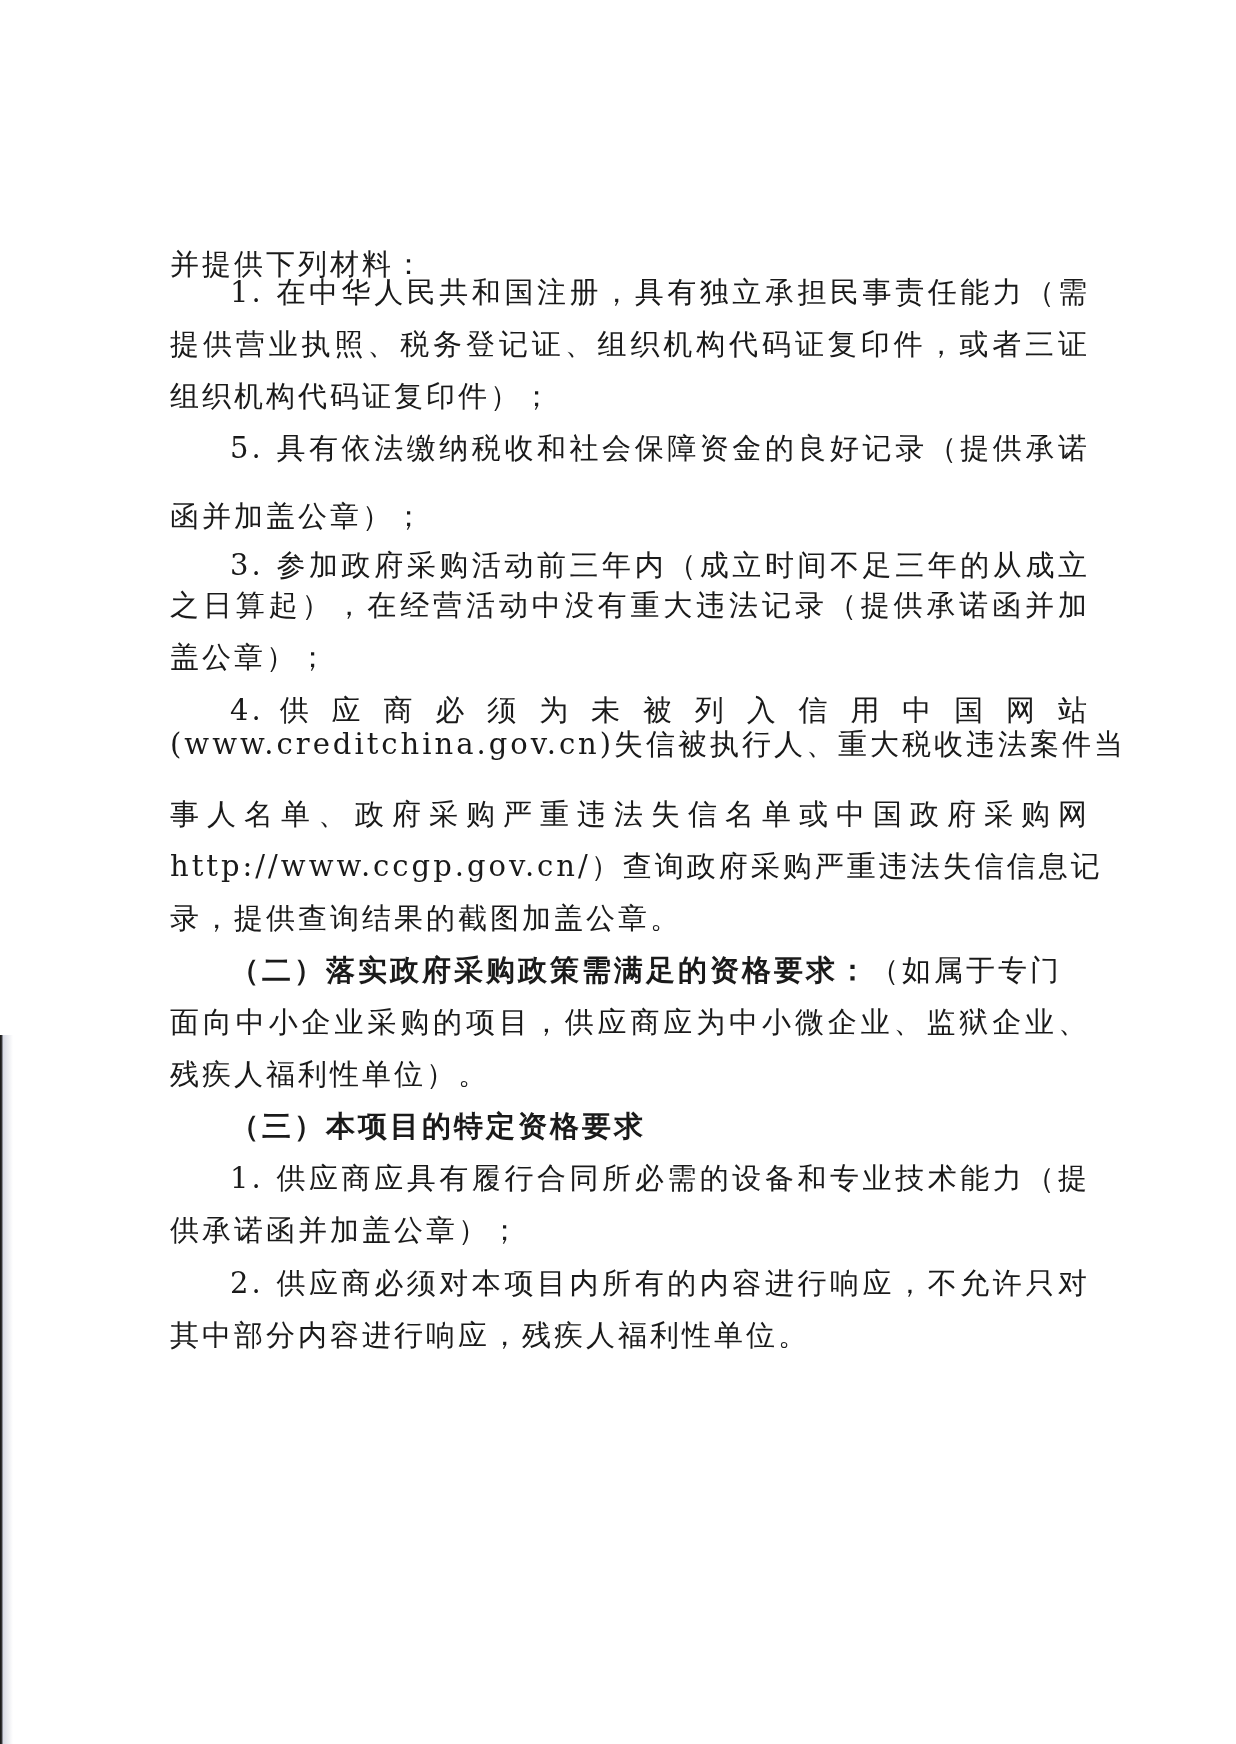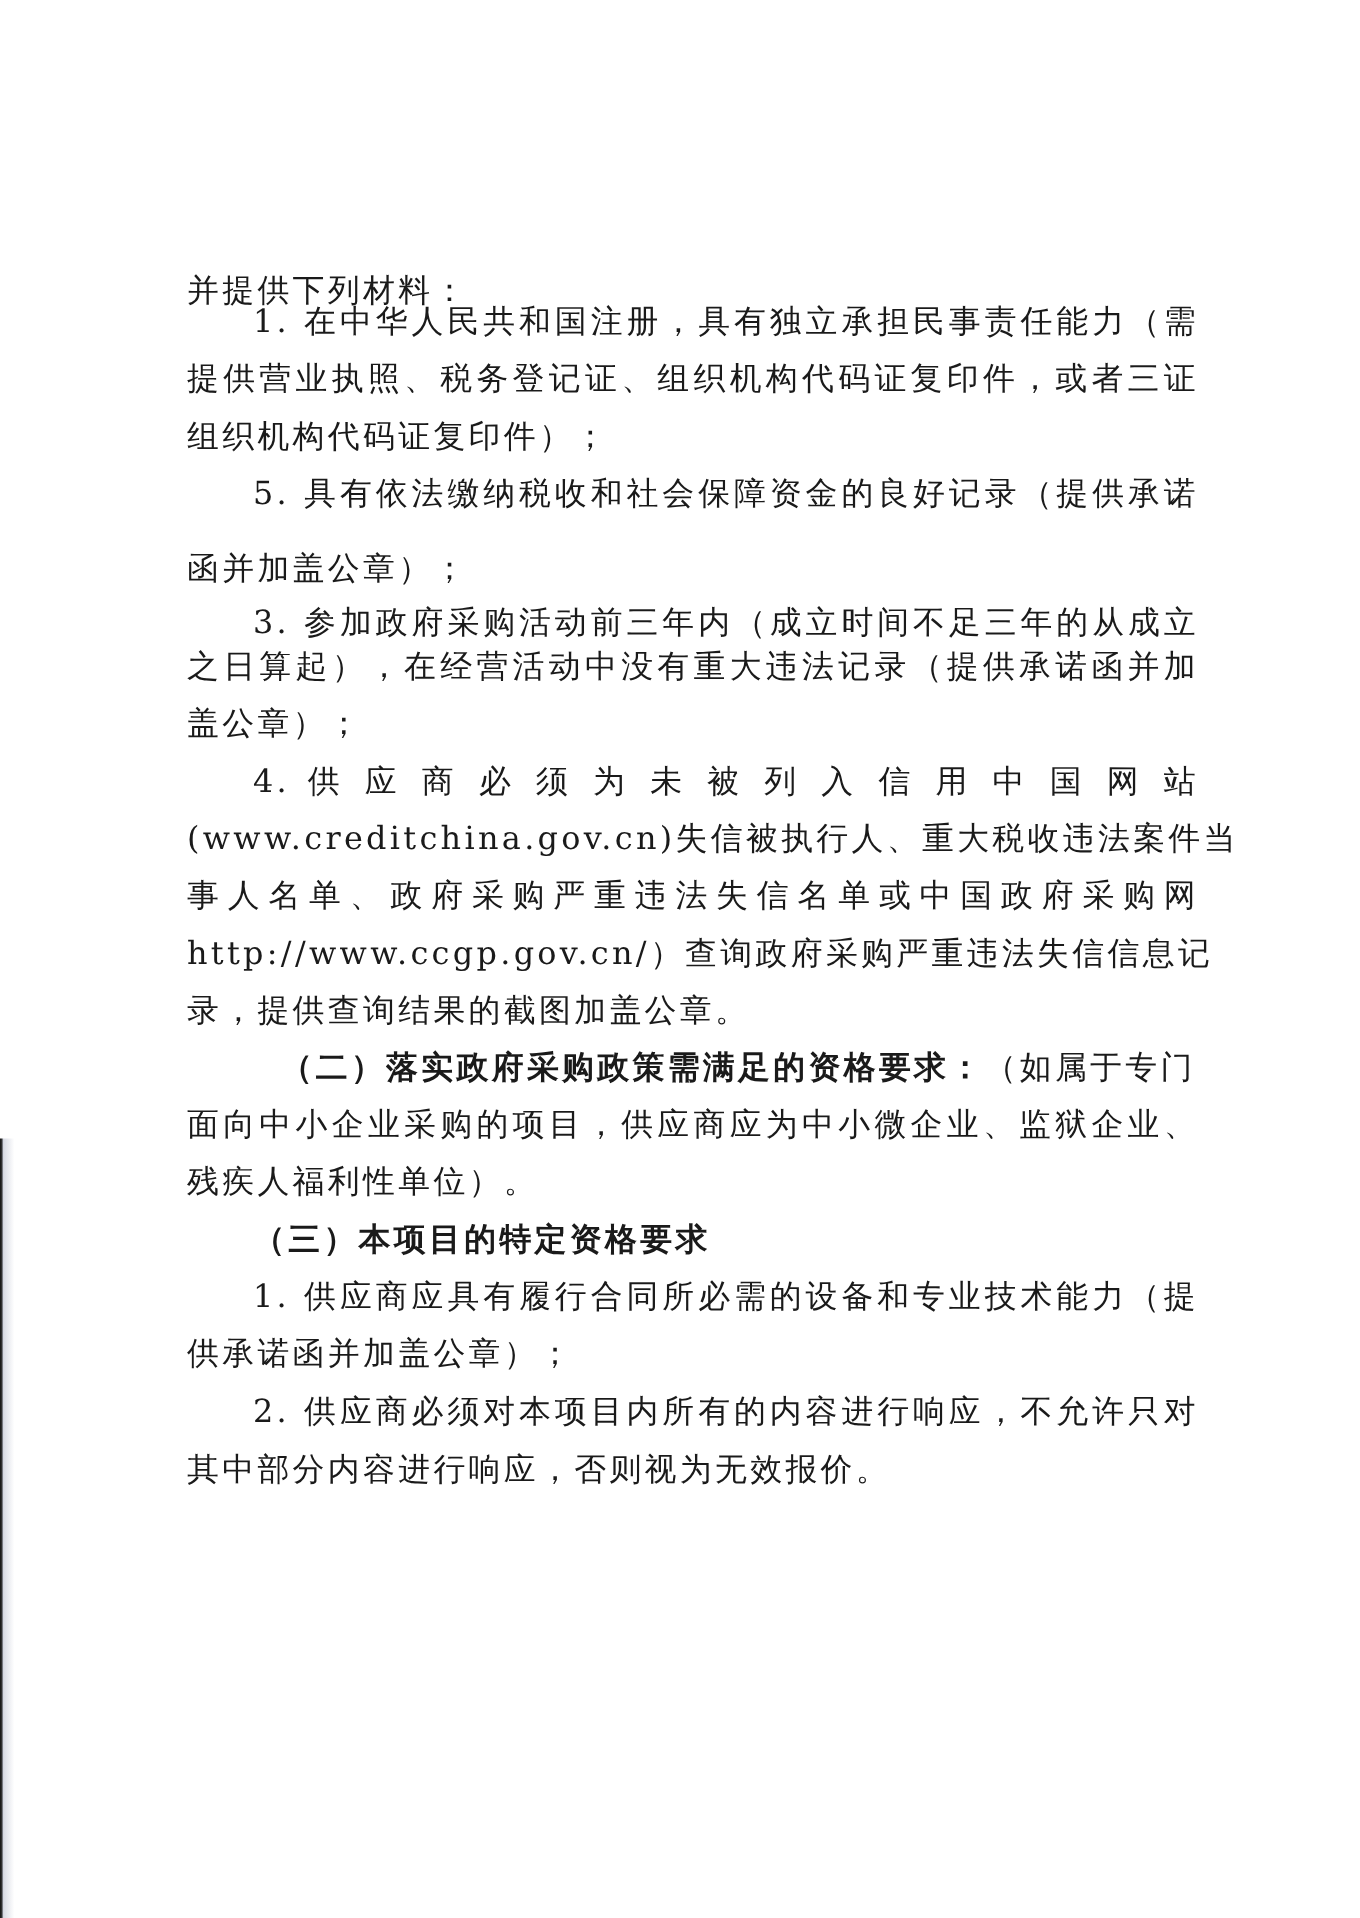--- a/index.html
+++ b/index.html
@@ -72,32 +72,32 @@
   <div class="line" style="top:148px;">组织机构代码证复印件）；</div>
 
   <div class="line indent justify" style="top:200px;">5. 具有依法缴纳税收和社会保障资金的良好记录（提供承诺</div>
   <div class="line" style="top:268px;">函并加盖公章）；</div>
 
   <div class="line indent justify" style="top:305px;margin-top:12px;">3. 参加政府采购活动前三年内（成立时间不足三年的从成立</div>
   <div class="line justify" style="top:357px;">之日算起），在经营活动中没有重大违法记录（提供承诺函并加</div>
   <div class="line" style="top:409px;">盖公章）；</div>
 
   <div class="line indent justify" style="top:462px;">4. 供 应 商 必 须 为 未 被 列 入 信 用 中 国 网 站</div>
-  <div class="line justify" style="top:514px;">(www.creditchina.gov.cn)失信被执行人、重大税收违法案件当</div>
+  <div class="line justify" style="top:496px;">(www.creditchina.gov.cn)失信被执行人、重大税收违法案件当</div>
   <div class="line justify" style="top:566px;">事人名单、政府采购严重违法失信名单或中国政府采购网</div>
   <div class="line justify" style="top:618px;">http://www.ccgp.gov.cn/）查询政府采购严重违法失信信息记</div>
   <div class="line" style="top:670px;text-align:center;">录，提供查询结果的截图加盖公章。</div>
 
   <div class="line" style="top:722px; left:60px;">
-    <span style="font-weight:bold;margin-left:25px;">（二）落实政府采购政策需满足的资格要求：</span><span>（如属于专门</span>
+    <span style="font-weight:bold;">（二）落实政府采购政策需满足的资格要求：</span><span>（如属于专门</span>
   </div>
   <div class="line justify" style="top:774px;">面向中小企业采购的项目，供应商应为中小微企业、监狱企业、</div>
   <div class="line" style="top:826px;">残疾人福利性单位）。</div>
 
   <div class="line" style="top:878px; left:60px; font-weight:bold;">（三）本项目的特定资格要求</div>
 
   <div class="line indent justify" style="top:930px;">1. 供应商应具有履行合同所必需的设备和专业技术能力（提</div>
   <div class="line" style="top:982px;">供承诺函并加盖公章）；</div>
 
   <div class="line indent justify" style="top:1035px;">2. 供应商必须对本项目内所有的内容进行响应，不允许只对</div>
-  <div class="line" style="top:1087px;">其中部分内容进行响应，否则视为无效报价。</div>
+  <div class="line" style="top:1087px;">其中部分内容进行响应，残疾人福利性单位。</div>
 
 </div>
 
 </body></html>

